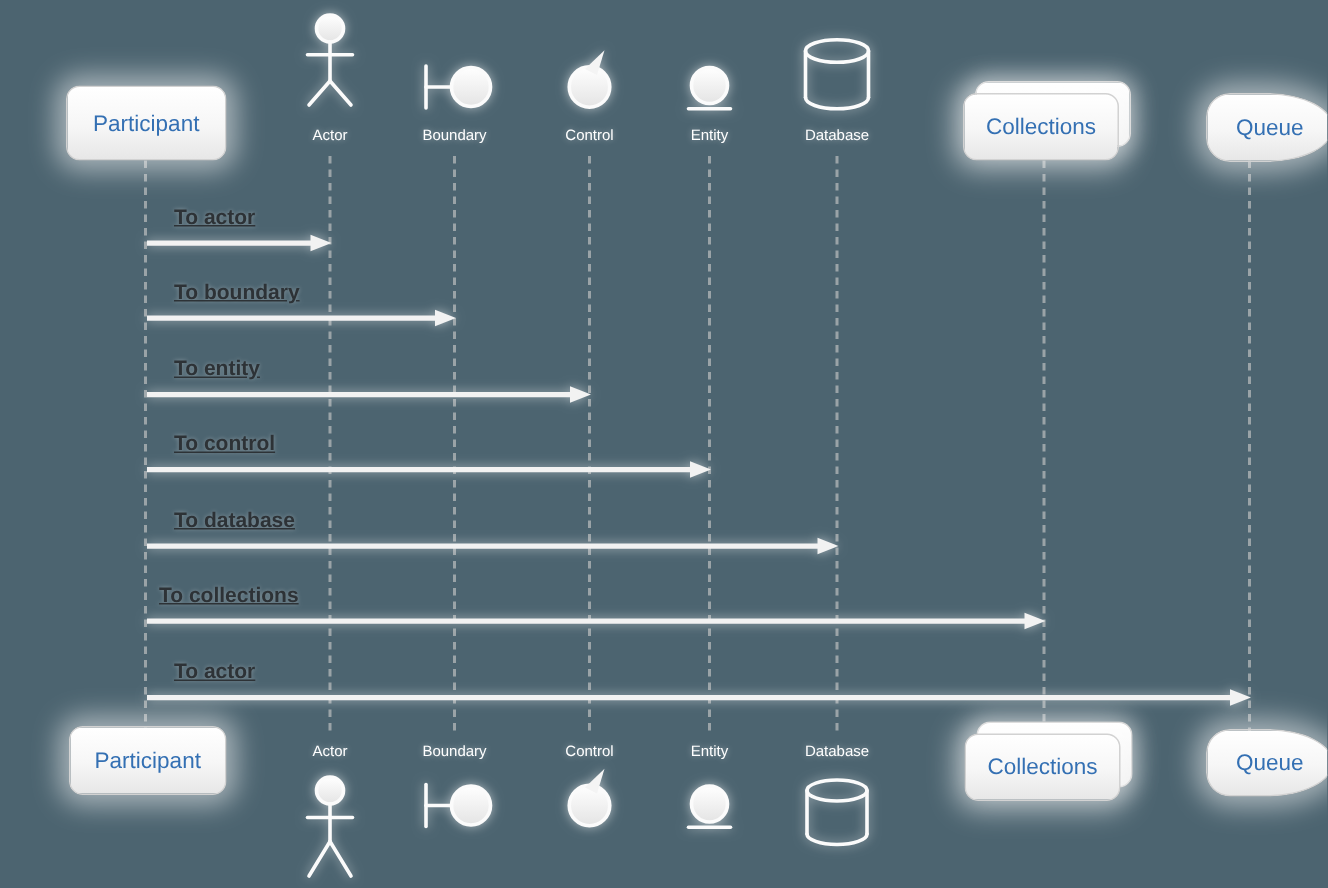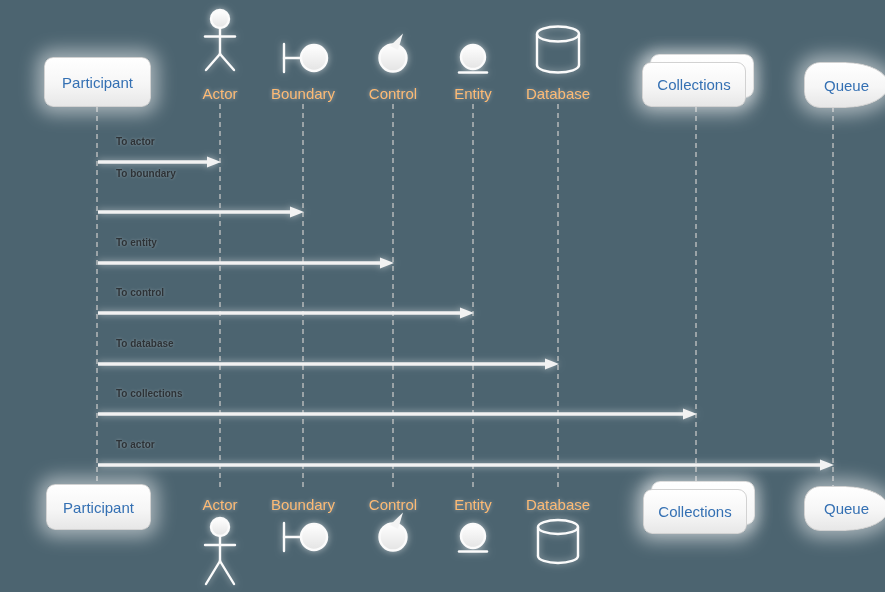--- a/index.html
+++ b/index.html
@@ -21,26 +21,26 @@
   .backbox {
     position:absolute; box-sizing:border-box;
     background:linear-gradient(180deg,#ffffff 0%,#eeeeee 100%);
     border:1px solid #d2d2d2; border-radius:9px;
     box-shadow:0 0 14px 5px rgba(255,255,255,0.35);
   }
   .queuebox { border-radius:16px 44px 44px 16px / 16px 50% 50% 16px;margin-left:13px; }
 
   .plabel {
     position:absolute; transform:translateX(-50%);
-    color:#fdba74; font-size:15px; white-space:nowrap;
+    color:#ffffff; font-size:10px; white-space:nowrap;
     text-shadow:0 0 4px rgba(255,255,255,0.45);
   }
   .msg {
-    position:absolute; color:#2D3236; font-size:10px; font-weight:bold;
-    white-space:nowrap; text-shadow:0 0 3px rgba(255,255,255,0.35);
+    position:absolute; color:#2D3236; font-size:14px; font-weight:bold;
+    white-space:nowrap; text-shadow:0 0 3px rgba(255,255,255,0.35);text-decoration:underline;
   }
 </style>
 </head>
 <body>
 
 <div class="canvas">
 
   <svg class="layer" width="885" height="592" viewBox="0 0 885 592">
     <defs>
       <linearGradient id="iconGrad" x1="0" y1="0" x2="0" y2="1">
@@ -168,25 +168,25 @@
     <span>Queue</span>
   </div>
 
   <div class="plabel" style="left:220px; top:85px;">Actor</div>
   <div class="plabel" style="left:303px; top:85px;">Boundary</div>
   <div class="plabel" style="left:393px; top:85px;">Control</div>
   <div class="plabel" style="left:473px; top:85px;">Entity</div>
   <div class="plabel" style="left:558px; top:85px;">Database</div>
 
   <div class="msg" style="left:116px; top:136px;">To actor</div>
-  <div class="msg" style="left:116px; top:168px;text-align:center;">To boundary</div>
+  <div class="msg" style="left:116px; top:186px;text-align:center;">To boundary</div>
   <div class="msg" style="left:116px; top:237px;">To entity</div>
   <div class="msg" style="left:116px; top:287px;">To control</div>
   <div class="msg" style="left:116px; top:338px;">To database</div>
-  <div class="msg" style="left:116px; top:388px;">To collections</div>
+  <div class="msg" style="left:106px; top:388px;">To collections</div>
   <div class="msg" style="left:116px; top:439px;">To actor</div>
 
   <div class="pbox" style="left:46px; top:484px; width:105px; height:46px;">
     <span>Participant</span>
   </div>
 
   <div class="backbox" style="left:651px; top:481px; width:104px; height:44px;"></div>
   <div class="pbox" style="left:643px; top:489px; width:104px; height:45px;">
     <span>Collections</span>
   </div>

